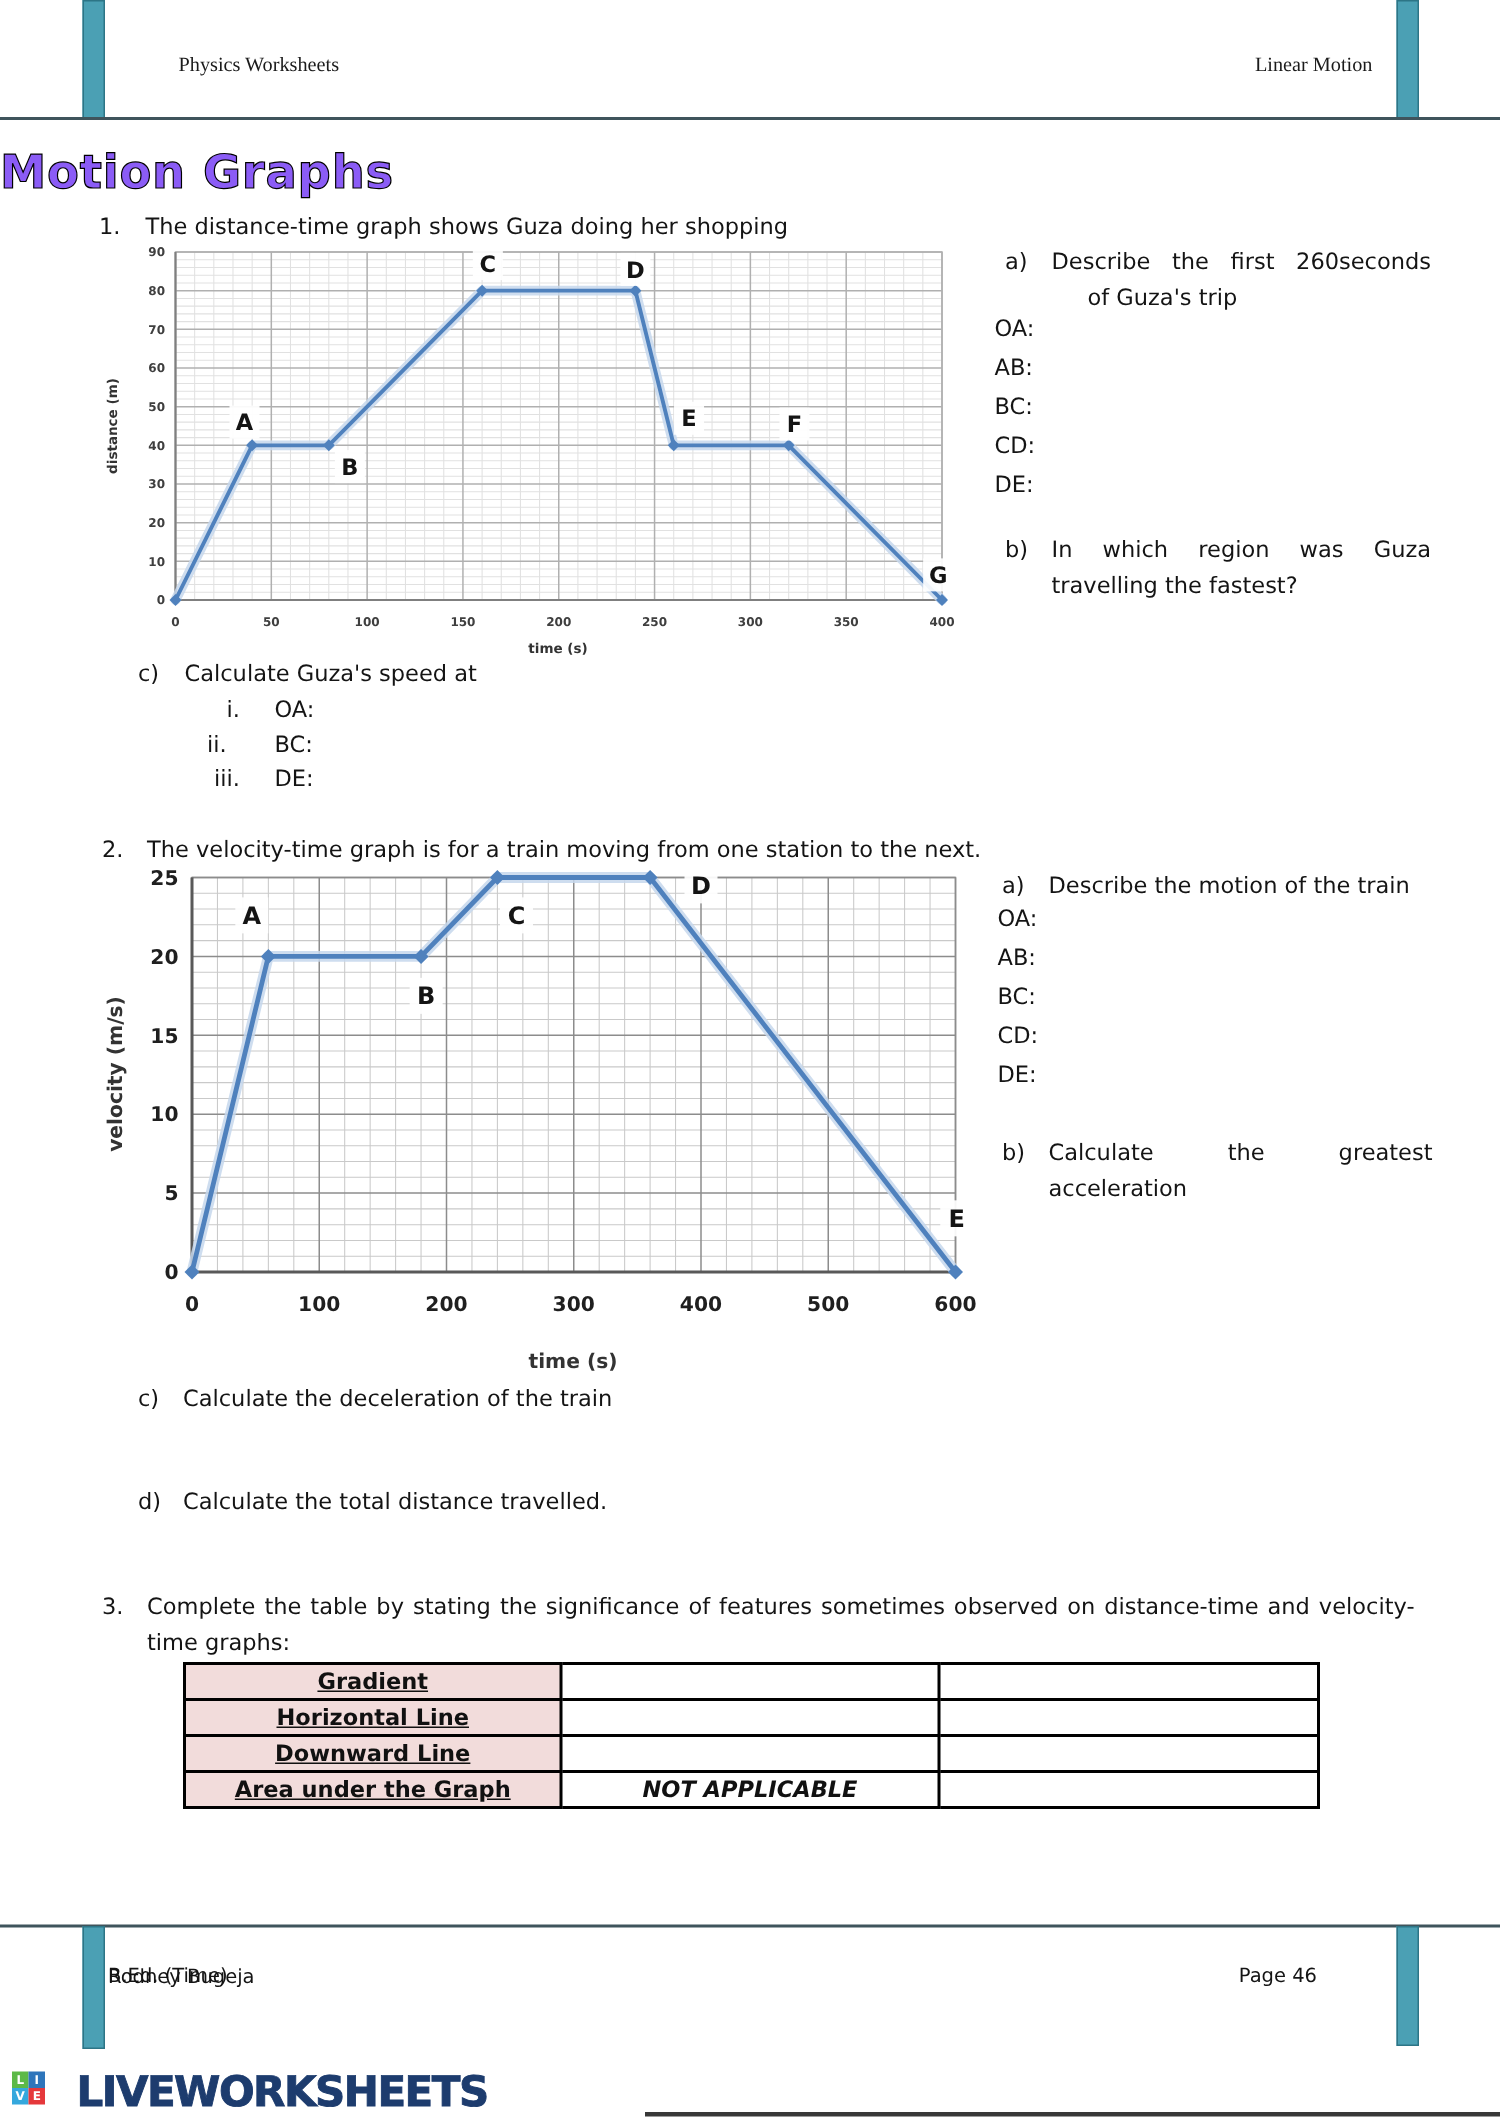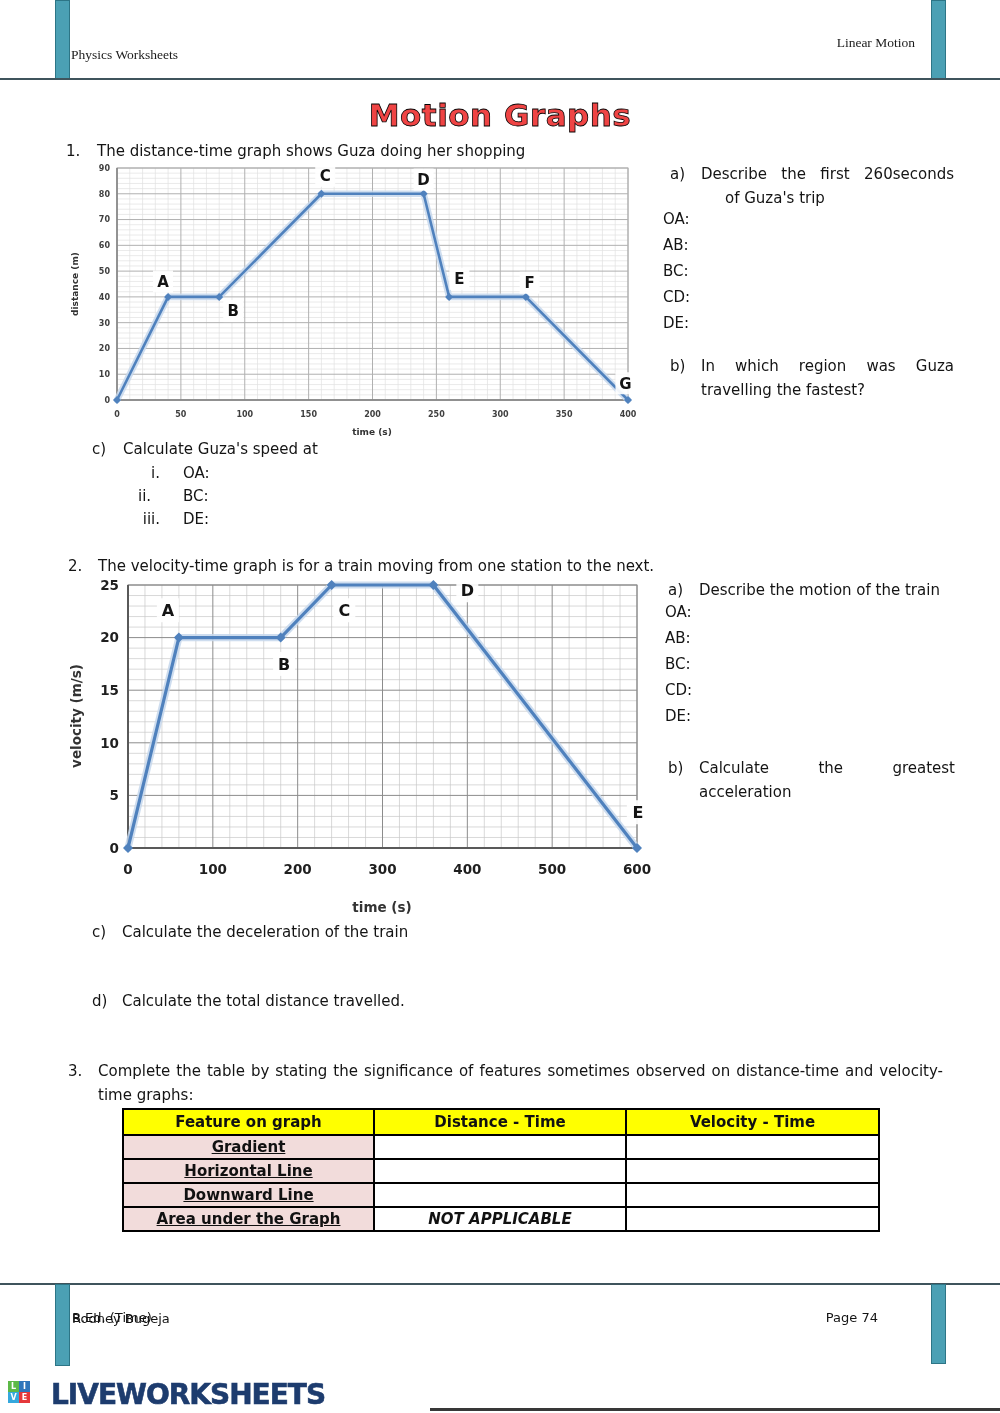--- a/index.html
+++ b/index.html
@@ -4,22 +4,22 @@
 <style>
   html,body{margin:0;padding:0;background:#fff;}
   .page{position:relative;width:1000px;height:1413px;background:#fff;overflow:hidden;
         font-family:"DejaVu Sans",sans-serif;color:#141414;}
   .abs{position:absolute;}
   .serif{font-family:"Liberation Serif","DejaVu Serif",serif;font-size:13.5px;color:#1b1b1b;}
   .comic{font-family:"DejaVu Sans",sans-serif;font-size:15px;color:#141414;line-height:1.25;}
   .just{text-align:justify;text-align-last:justify;}
   .tealbar{background:#4ba0b4;border:1px solid #2d7586;width:13px;}
   .hline{left:0;width:1000px;height:2px;background:#3f545c;}
-  .title{left:0;width:1000px;text-align:center;font-size:31px;font-weight:900;
-         letter-spacing:.5px;color:#ef4444;-webkit-text-stroke:.8px #000;}
+  .title{left:0;width:1000px;font-size:31px;font-weight:900;
+         letter-spacing:.5px;color:#8b5cf6;-webkit-text-stroke:.8px #000;}
   svg text{font-family:"DejaVu Sans",sans-serif;}
   table.q3{border-collapse:collapse;table-layout:fixed;font-family:"DejaVu Sans",sans-serif;
            font-size:15px;font-weight:700;text-align:center;color:#111;}
   table.q3 th,table.q3 td{border:2px solid #000;padding:0;overflow:hidden;}
   table.q3 th{background:#ffff00;height:24px;}
   table.q3 td.feat{background:#f2dcdb;height:22px;text-decoration:underline;}
   table.q3 td.blank{background:#fff;height:22px;}
   table.q3 td.na{font-style:italic;}
   .logo-grid{display:grid;grid-template-columns:11px 11px;grid-template-rows:11px 11px;}
   .logo-sq{width:11px;height:11px;display:flex;align-items:center;justify-content:center;
@@ -28,21 +28,21 @@
              -webkit-text-stroke:.6px #1d3c6e;}
   .botline{background:#383838;}
 </style>
 </head>
 <body>
 
 <div class="page">
 
   <div class="abs tealbar" style="left:55px;top:0;height:78px;"></div>
   <div class="abs tealbar" style="left:931px;top:0;height:78px;"></div>
-  <div class="abs serif" style="left:71px;top:47px;">Physics Worksheets</div>
+  <div class="abs serif" style="left:71px;top:35px;padding-left:48px;">Physics Worksheets</div>
   <div class="abs serif" style="right:85px;top:35px;">Linear Motion</div>
   <div class="abs hline" style="top:78px;"></div>
 
   <div class="abs title" style="top:97px;">Motion Graphs</div>
 
   <div class="abs comic" style="left:66px;top:142px;">1.</div>
   <div class="abs comic" style="left:97px;top:142px;">The distance-time graph shows Guza doing her shopping</div>
 
   <svg id="chart1" class="abs" style="left:62px;top:157px;" width="592" height="284">
       <line x1="67.775" y1="11" x2="67.775" y2="243" stroke="#e1e1e1" stroke-width="0.7"></line>
@@ -326,25 +326,20 @@
   <div class="abs comic just" style="left:98px;top:1062px;width:845px;">Complete the table by stating the significance of features sometimes observed on distance-time and velocity-</div>
   <div class="abs comic" style="left:98px;top:1086px;">time graphs:</div>
 
   <table class="q3 abs" style="left:122px;top:1108px;width:756px;">
     <colgroup>
         <col style="width:251px">
         <col style="width:252px">
         <col style="width:253px">
       </colgroup>
     <tbody>
-        <tr>
-      <th>Feature on graph</th>
-      <th>Distance - Time</th>
-      <th>Velocity - Time</th>
-    </tr>
     <tr>
       <td class="feat">Gradient</td>
       <td class="blank"></td>
       <td class="blank"></td>
     </tr>
     <tr>
       <td class="feat">Horizontal Line</td>
       <td class="blank"></td>
       <td class="blank"></td>
     </tr>
@@ -359,21 +354,21 @@
       <td class="blank"></td>
     </tr>
   </tbody>
     </table>
 
   <div class="abs hline" style="top:1283px;"></div>
   <div class="abs tealbar" style="left:55px;top:1284px;height:80px;"></div>
   <div class="abs tealbar" style="left:931px;top:1284px;height:78px;"></div>
   <div class="abs comic" style="left:72px;top:1291px;font-size:13px;margin-top:20px;">Rodney Bugeja</div>
   <div class="abs comic" style="left:72px;top:1310px;font-size:13px;">B.Ed. (Time)</div>
-  <div class="abs comic" style="right:122px;top:1310px;font-size:13px;">Page 74</div>
+  <div class="abs comic" style="right:122px;top:1310px;font-size:13px;">Page 46</div>
 
   <div class="abs" style="left:8px;top:1378px;display:flex;align-items:flex-start;">
     <div class="logo-grid" style="margin-top:3px;">
       <div class="logo-sq" id="sq0" style="background: rgb(92, 185, 71);">L</div>
       <div class="logo-sq" id="sq1" style="background: rgb(46, 117, 187);">I</div>
       <div class="logo-sq" id="sq2" style="background: rgb(53, 168, 221);">V</div>
       <div class="logo-sq" id="sq3" style="background: rgb(229, 56, 59);">E</div>
     </div>
     <div class="logo-text" style="margin-left:21px;">LIVEWORKSHEETS</div>
   </div>

